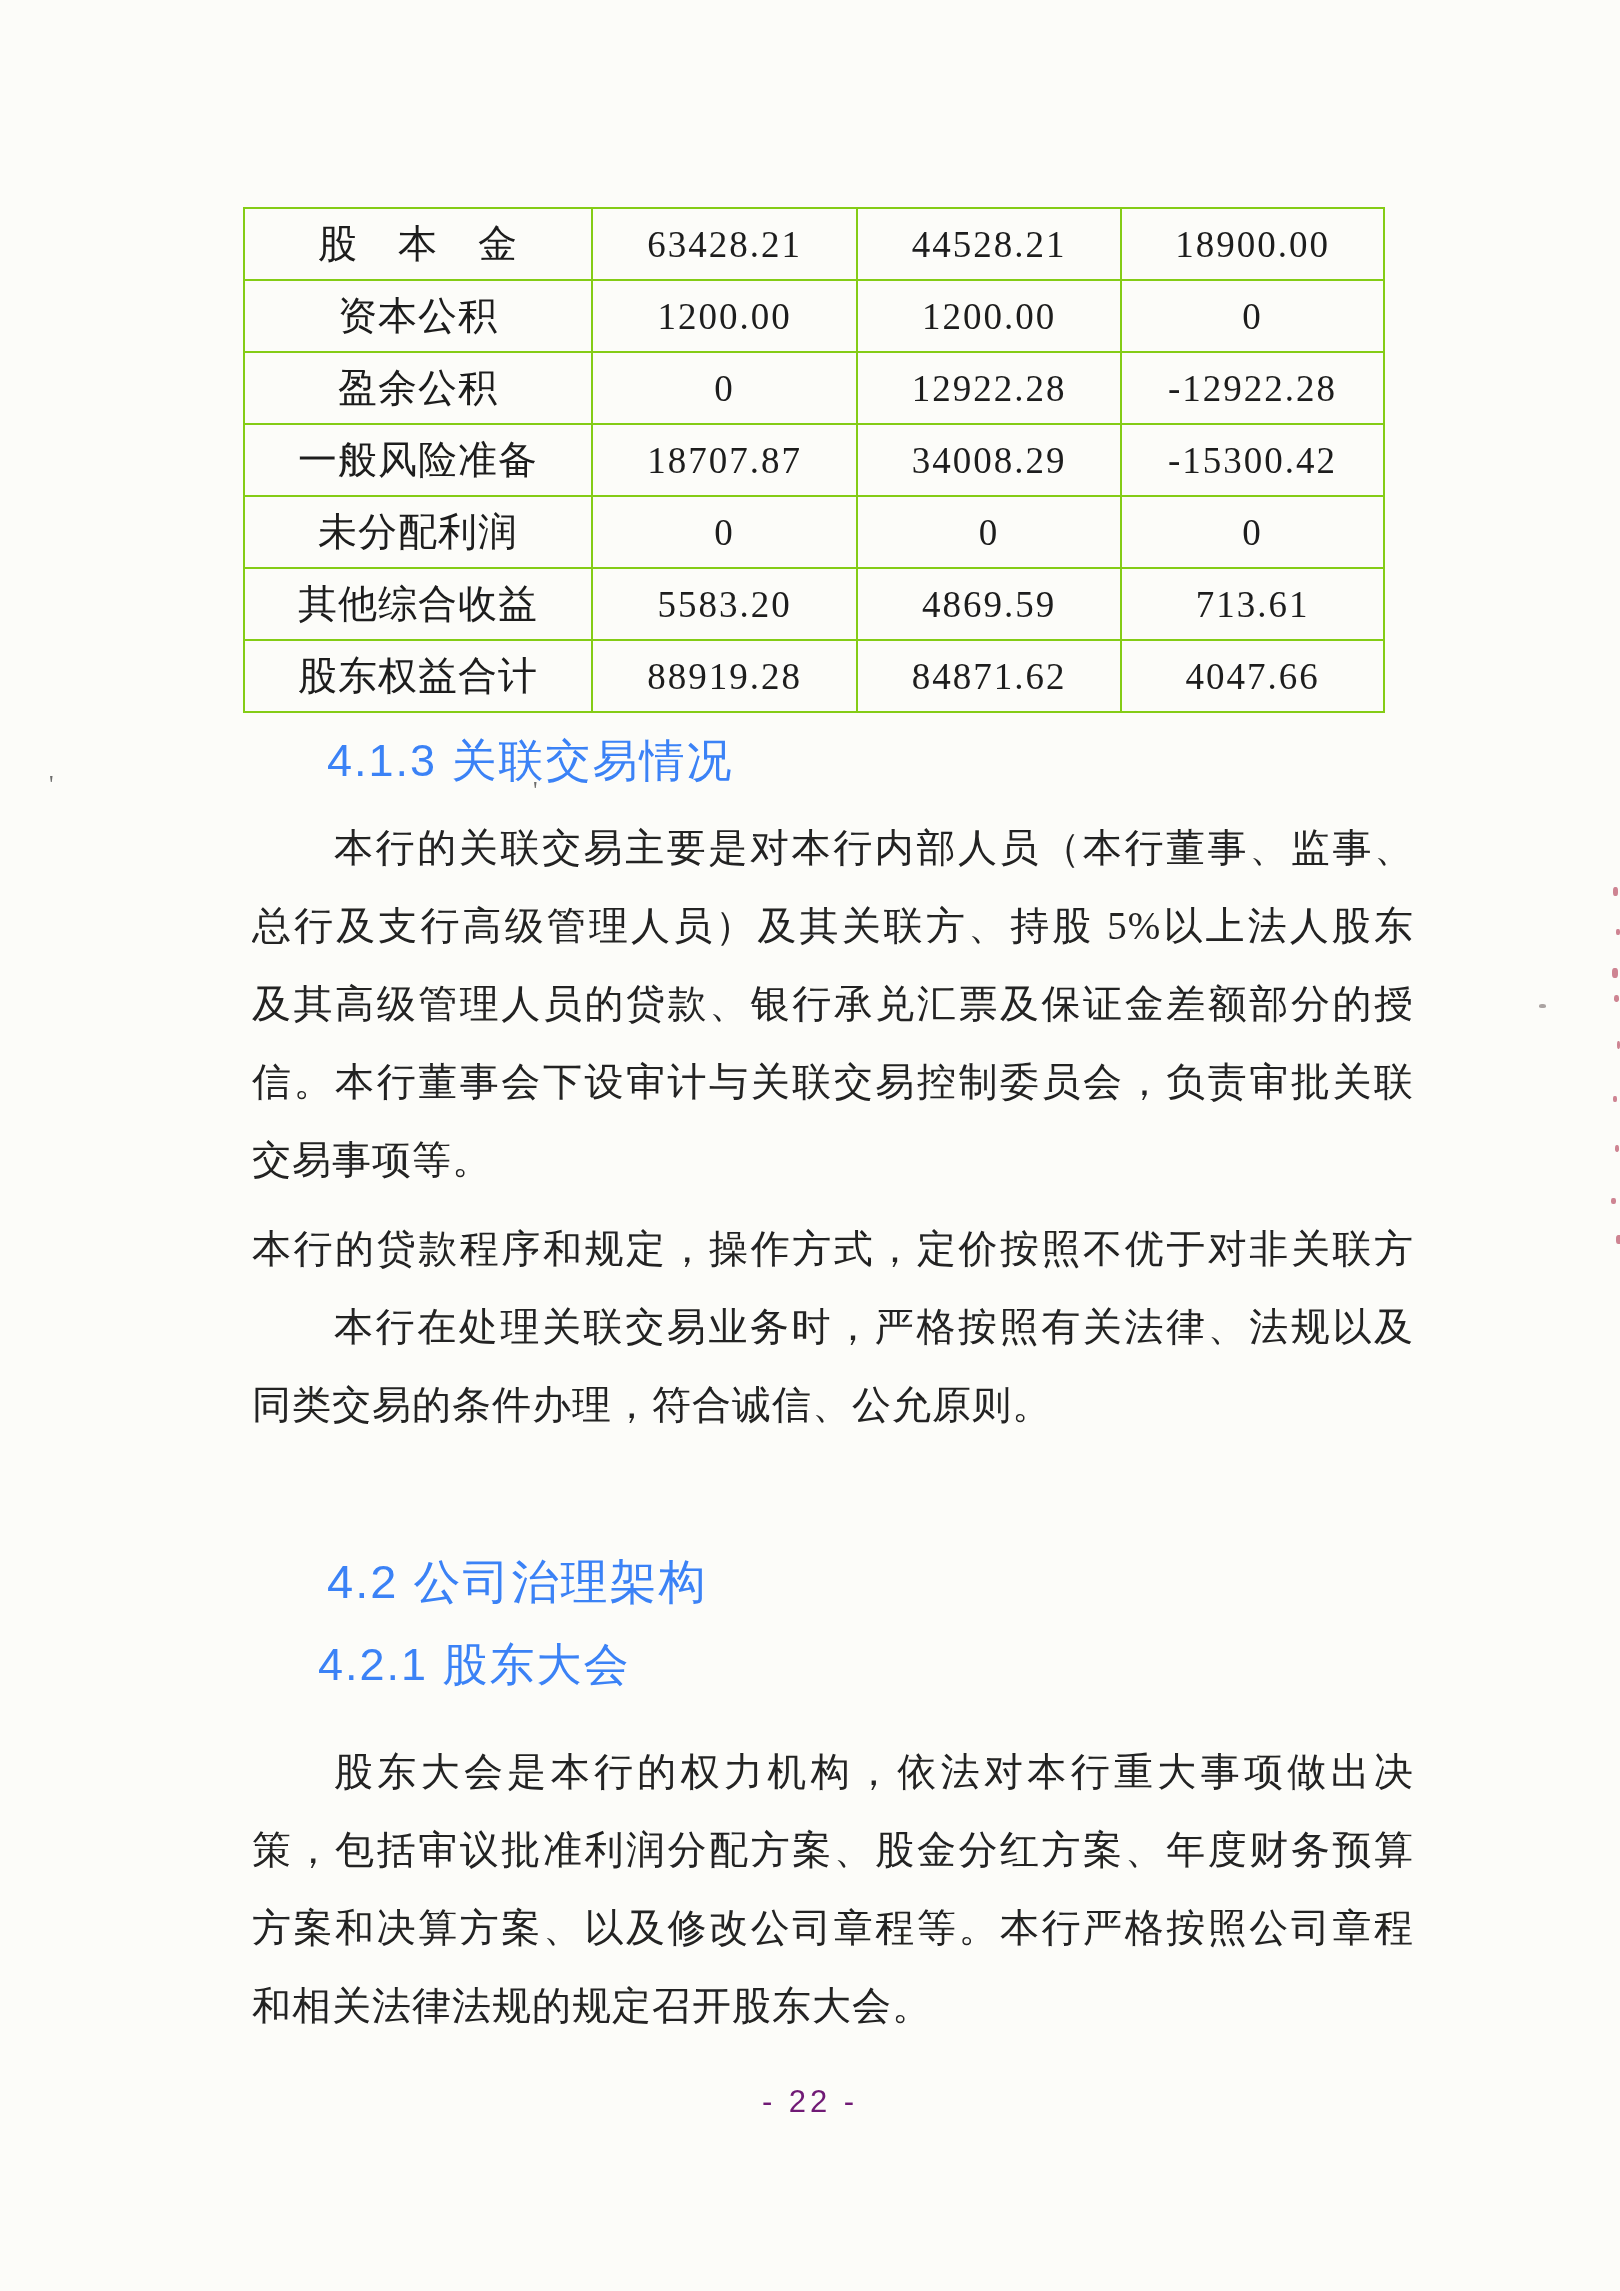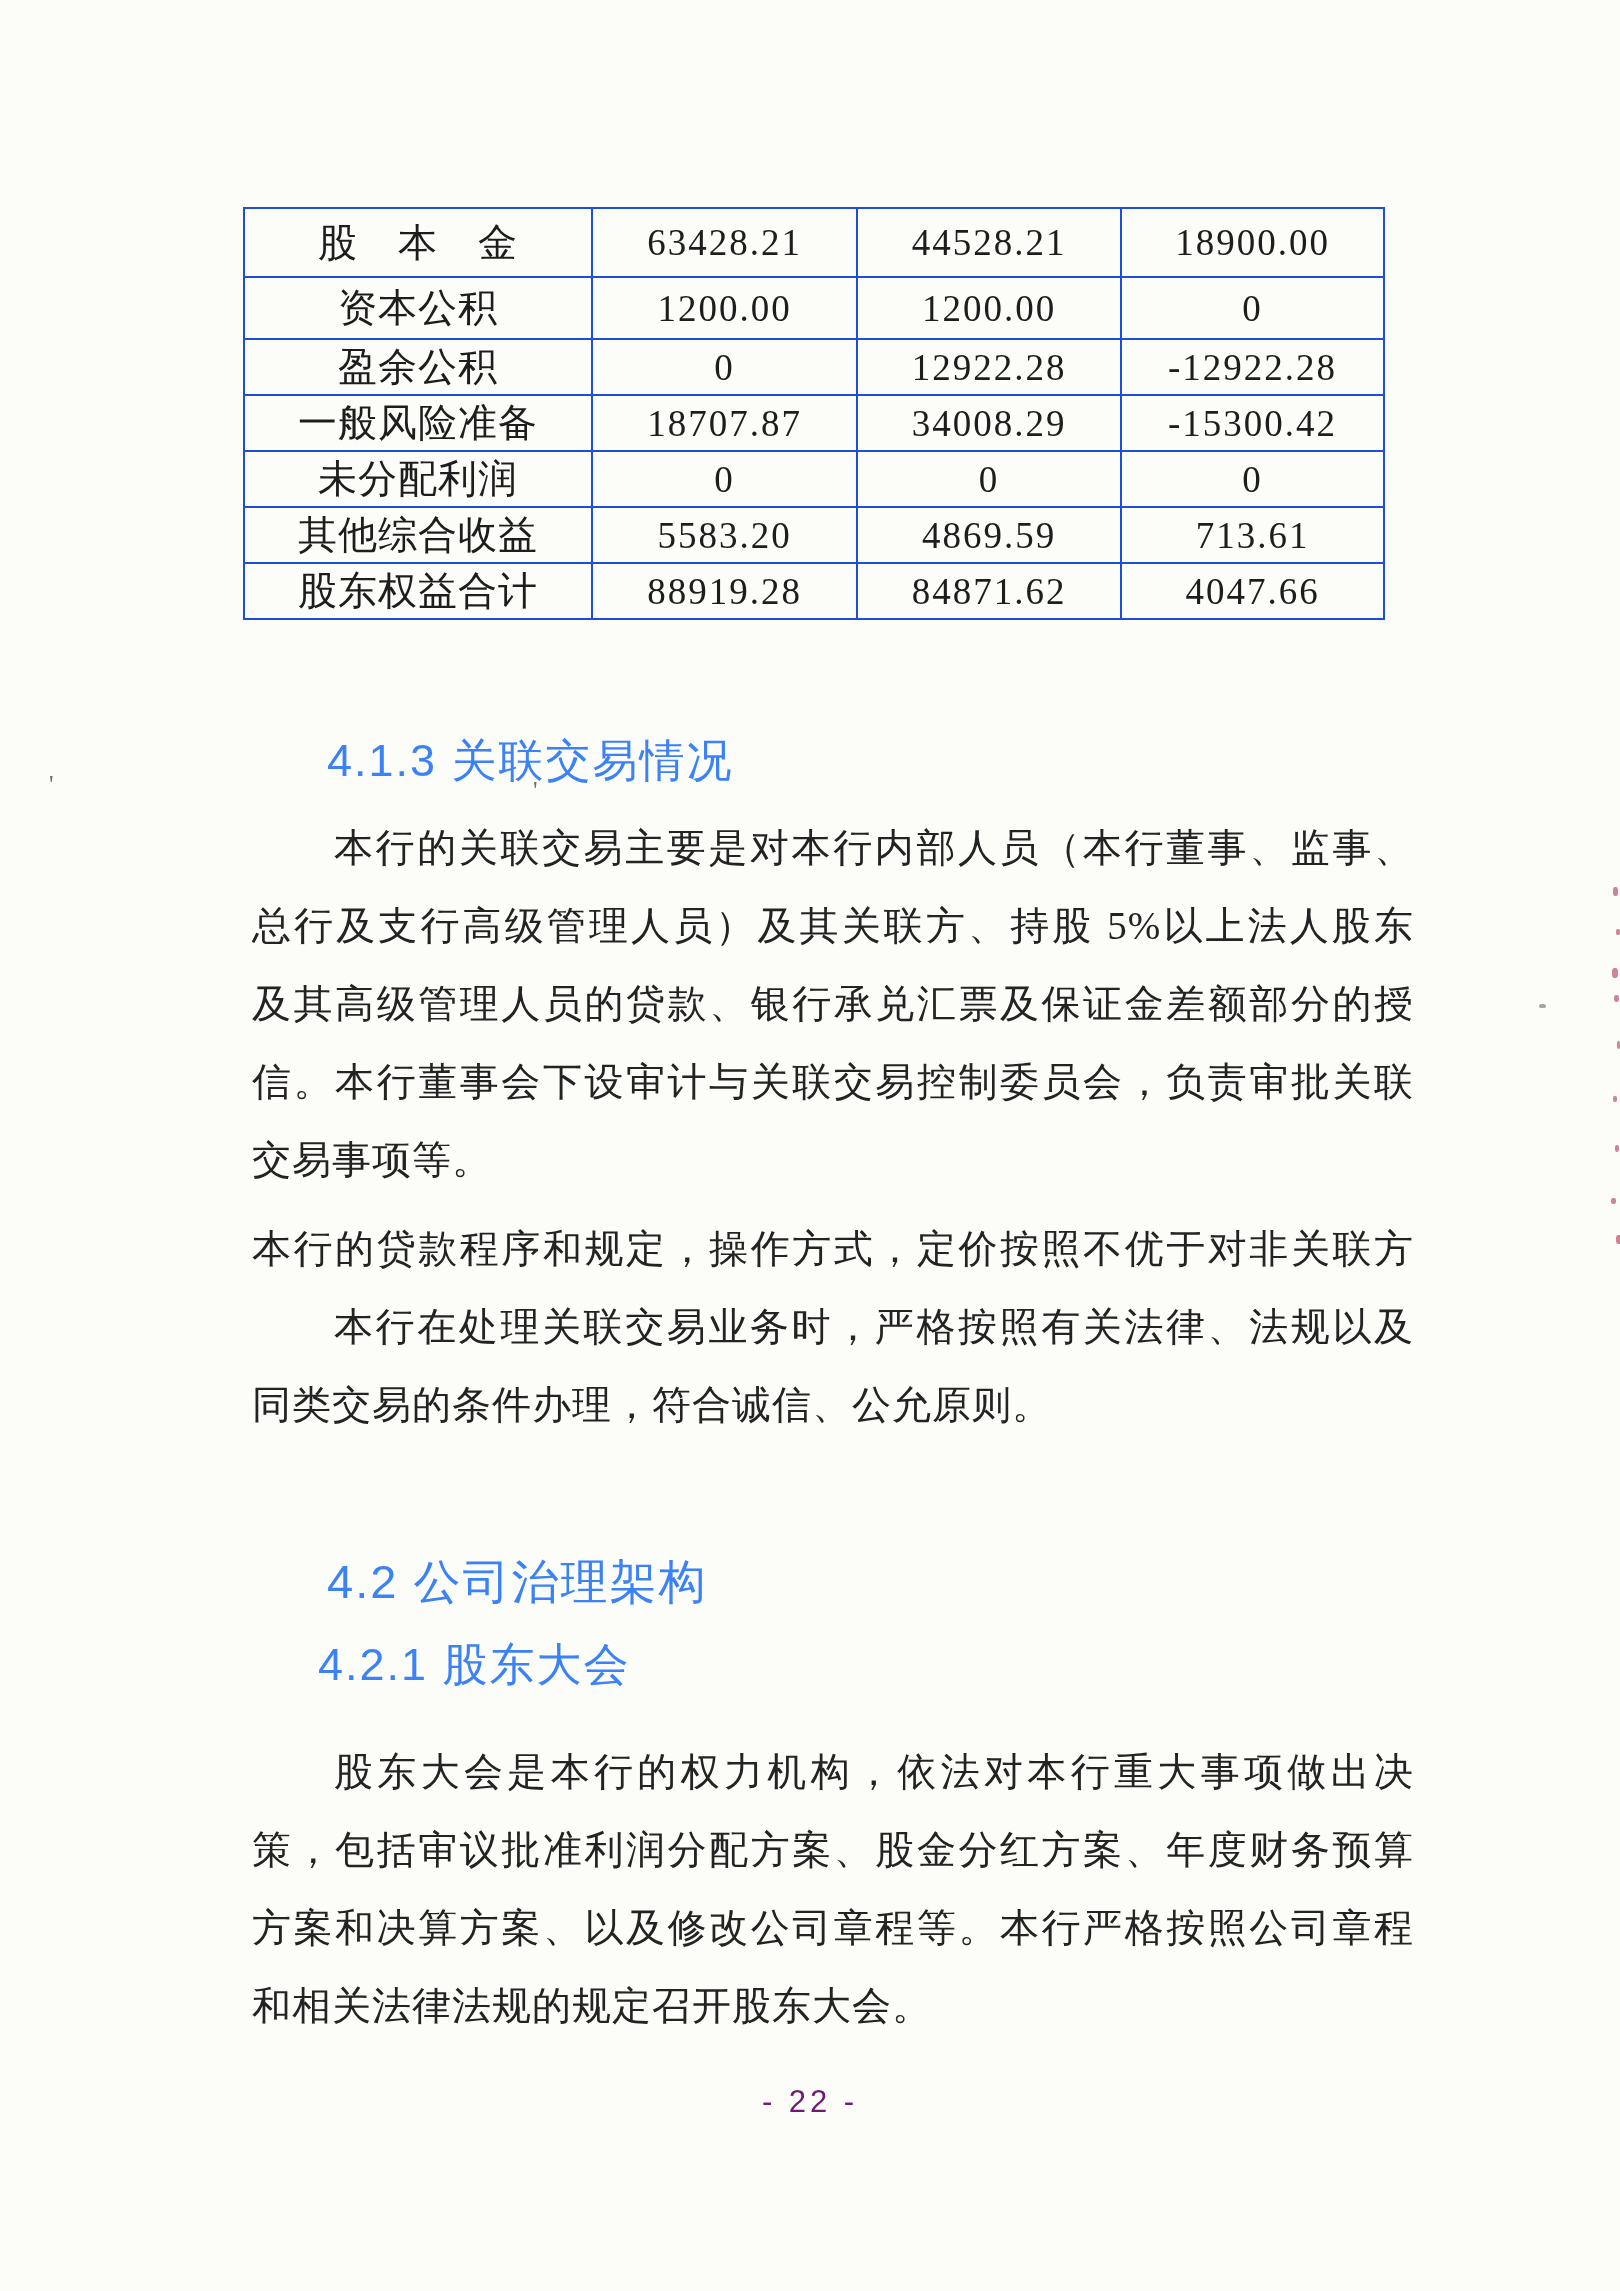--- a/index.html
+++ b/index.html
@@ -17,25 +17,25 @@
   }
   
   .equity-table{
     position:absolute;left:243px;top:207px;
     width:1139px;
     border-collapse:collapse;
     table-layout:fixed;
     font-family:"Liberation Serif","DejaVu Serif",serif;
   }
   .equity-table td,.equity-table th{
-    border:2px solid #1d4ed8;
+    border:2px solid #84cc16;
     text-align:center;vertical-align:middle;
     font-weight:normal;
     color:#1d1d1d;
-    padding:0;
+    padding:8px;
     overflow:hidden;
     white-space:nowrap;
   }
   .equity-table{border:2.9px solid #2a2a2a;}
   .equity-table tr{height:52px;}
   .equity-table tr:nth-child(1){height:69px;}
   .equity-table tr:nth-child(2){height:62px;margin-left:44px;}
   .equity-table tr:nth-child(3){height:55px;}
   .equity-table tr:nth-child(7){height:55px;}
   .equity-table th{font-size:39px;letter-spacing:1px;}

